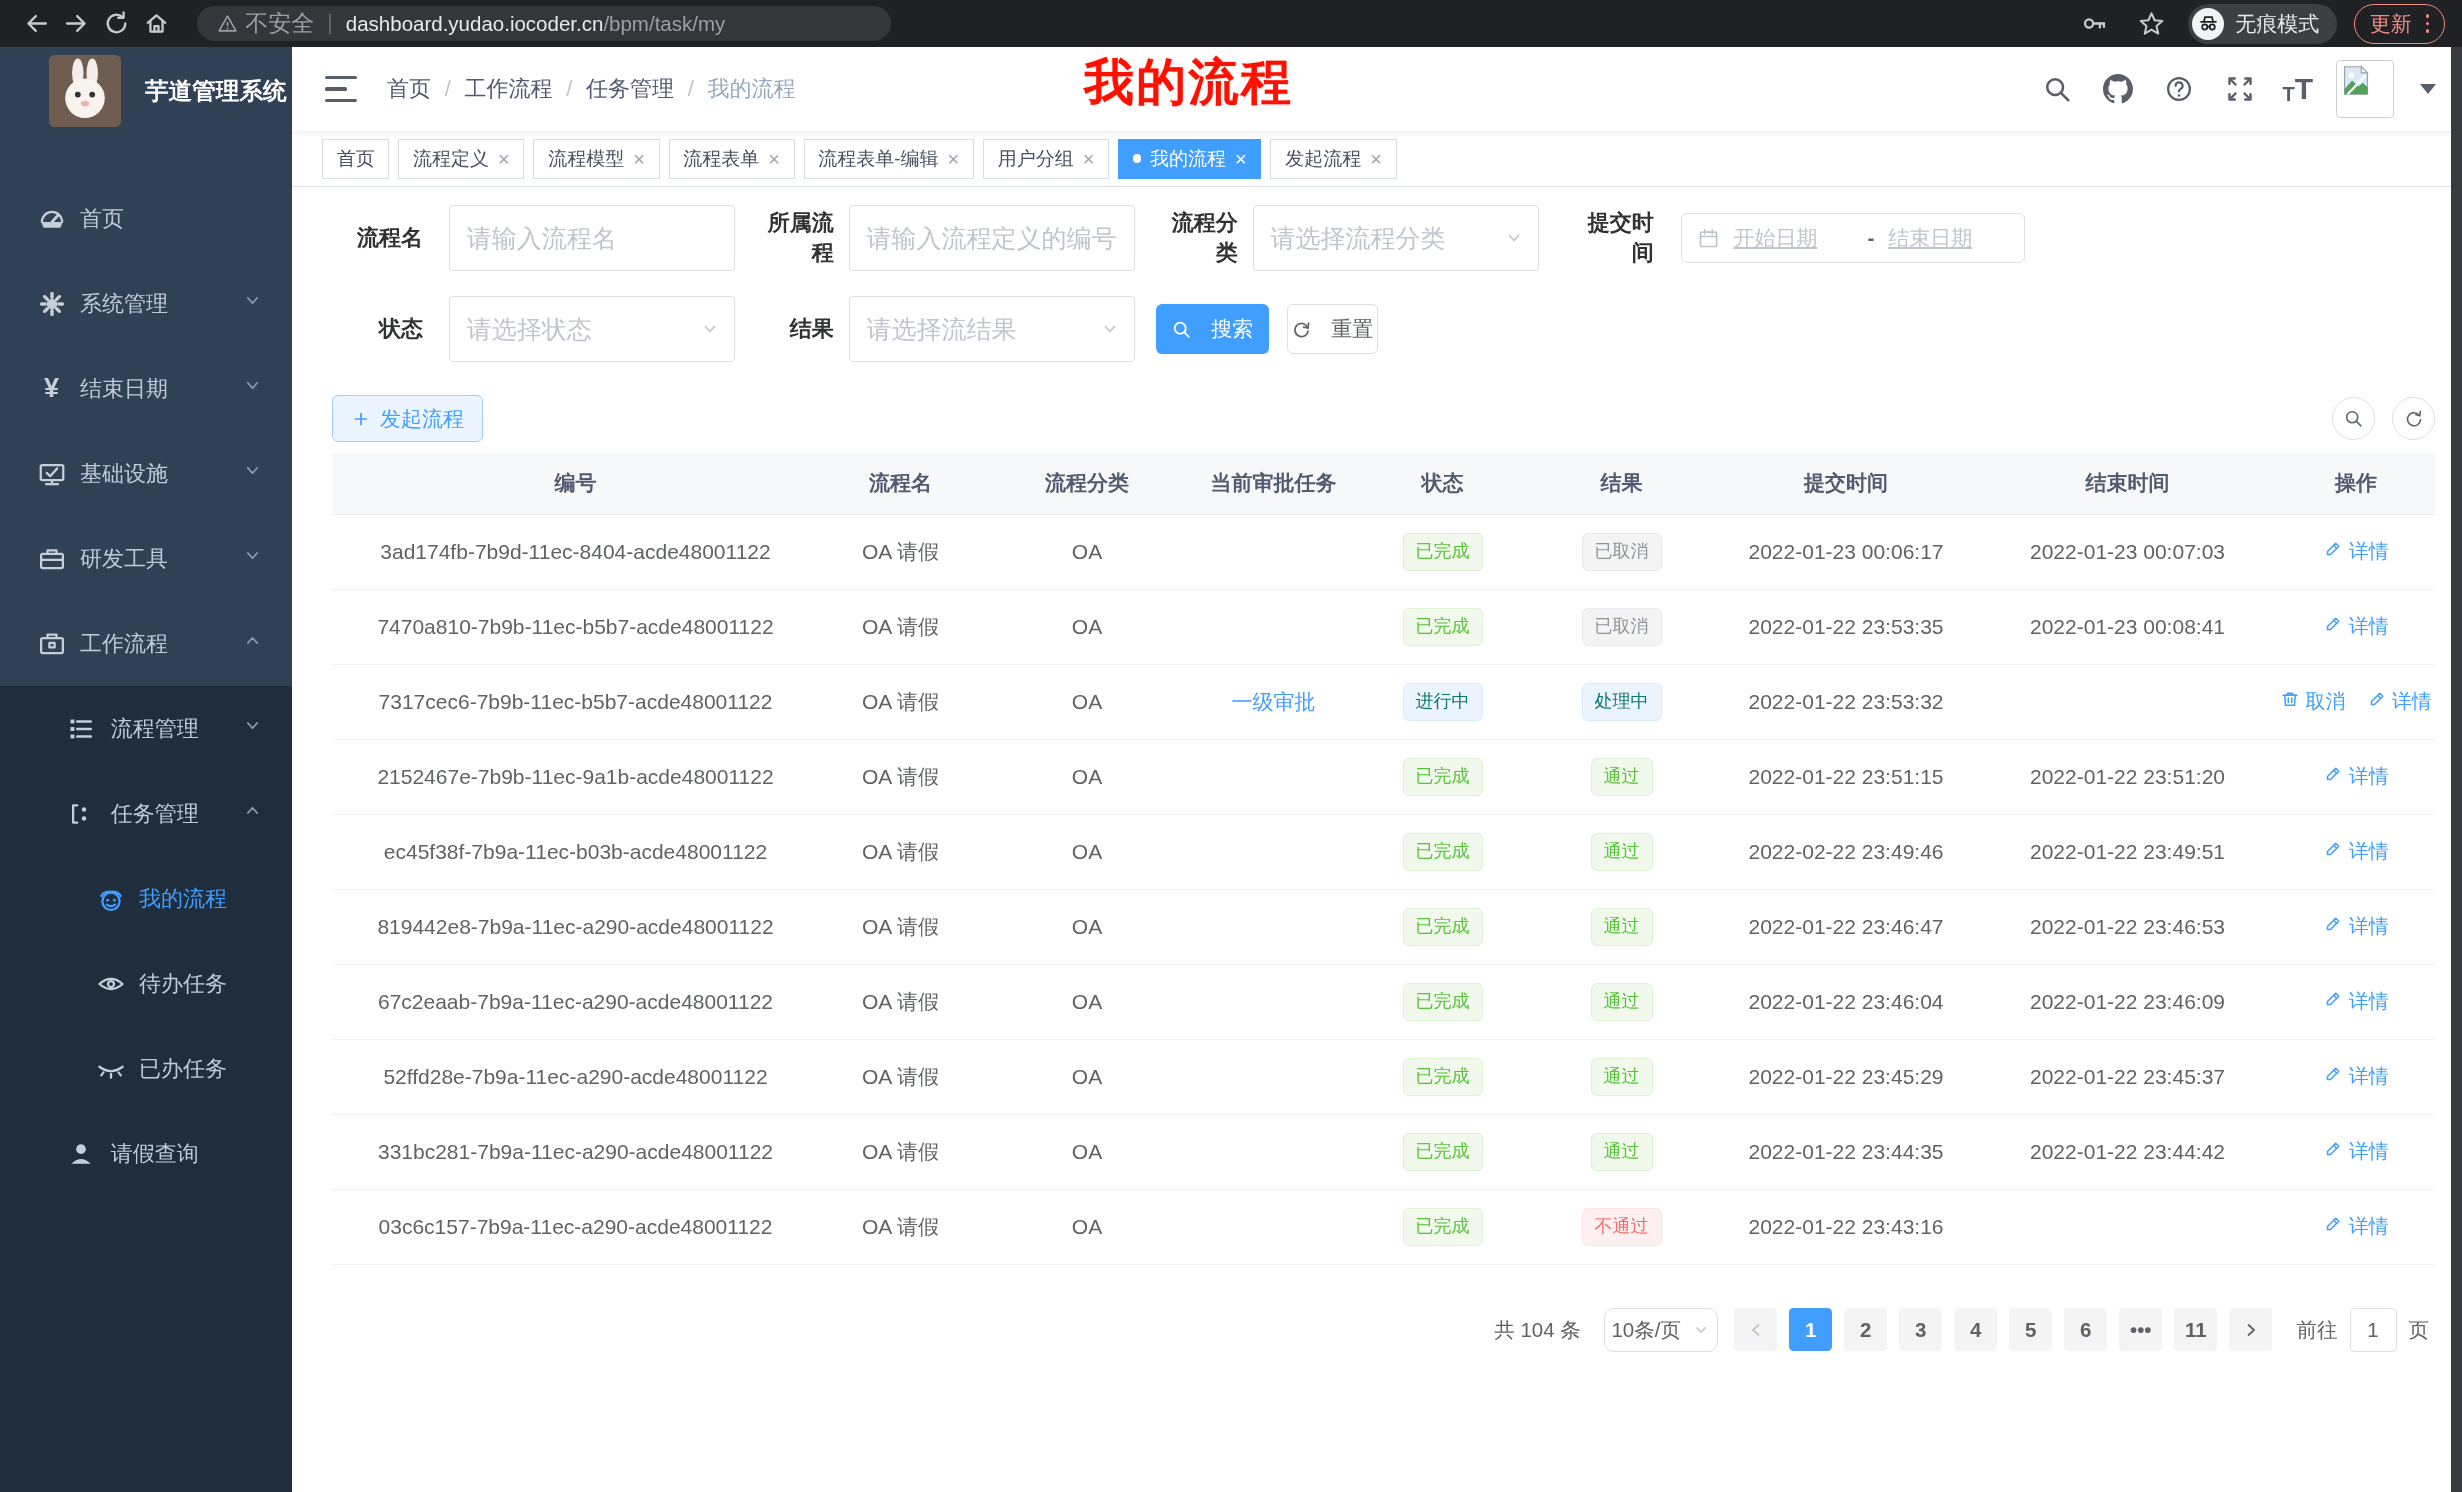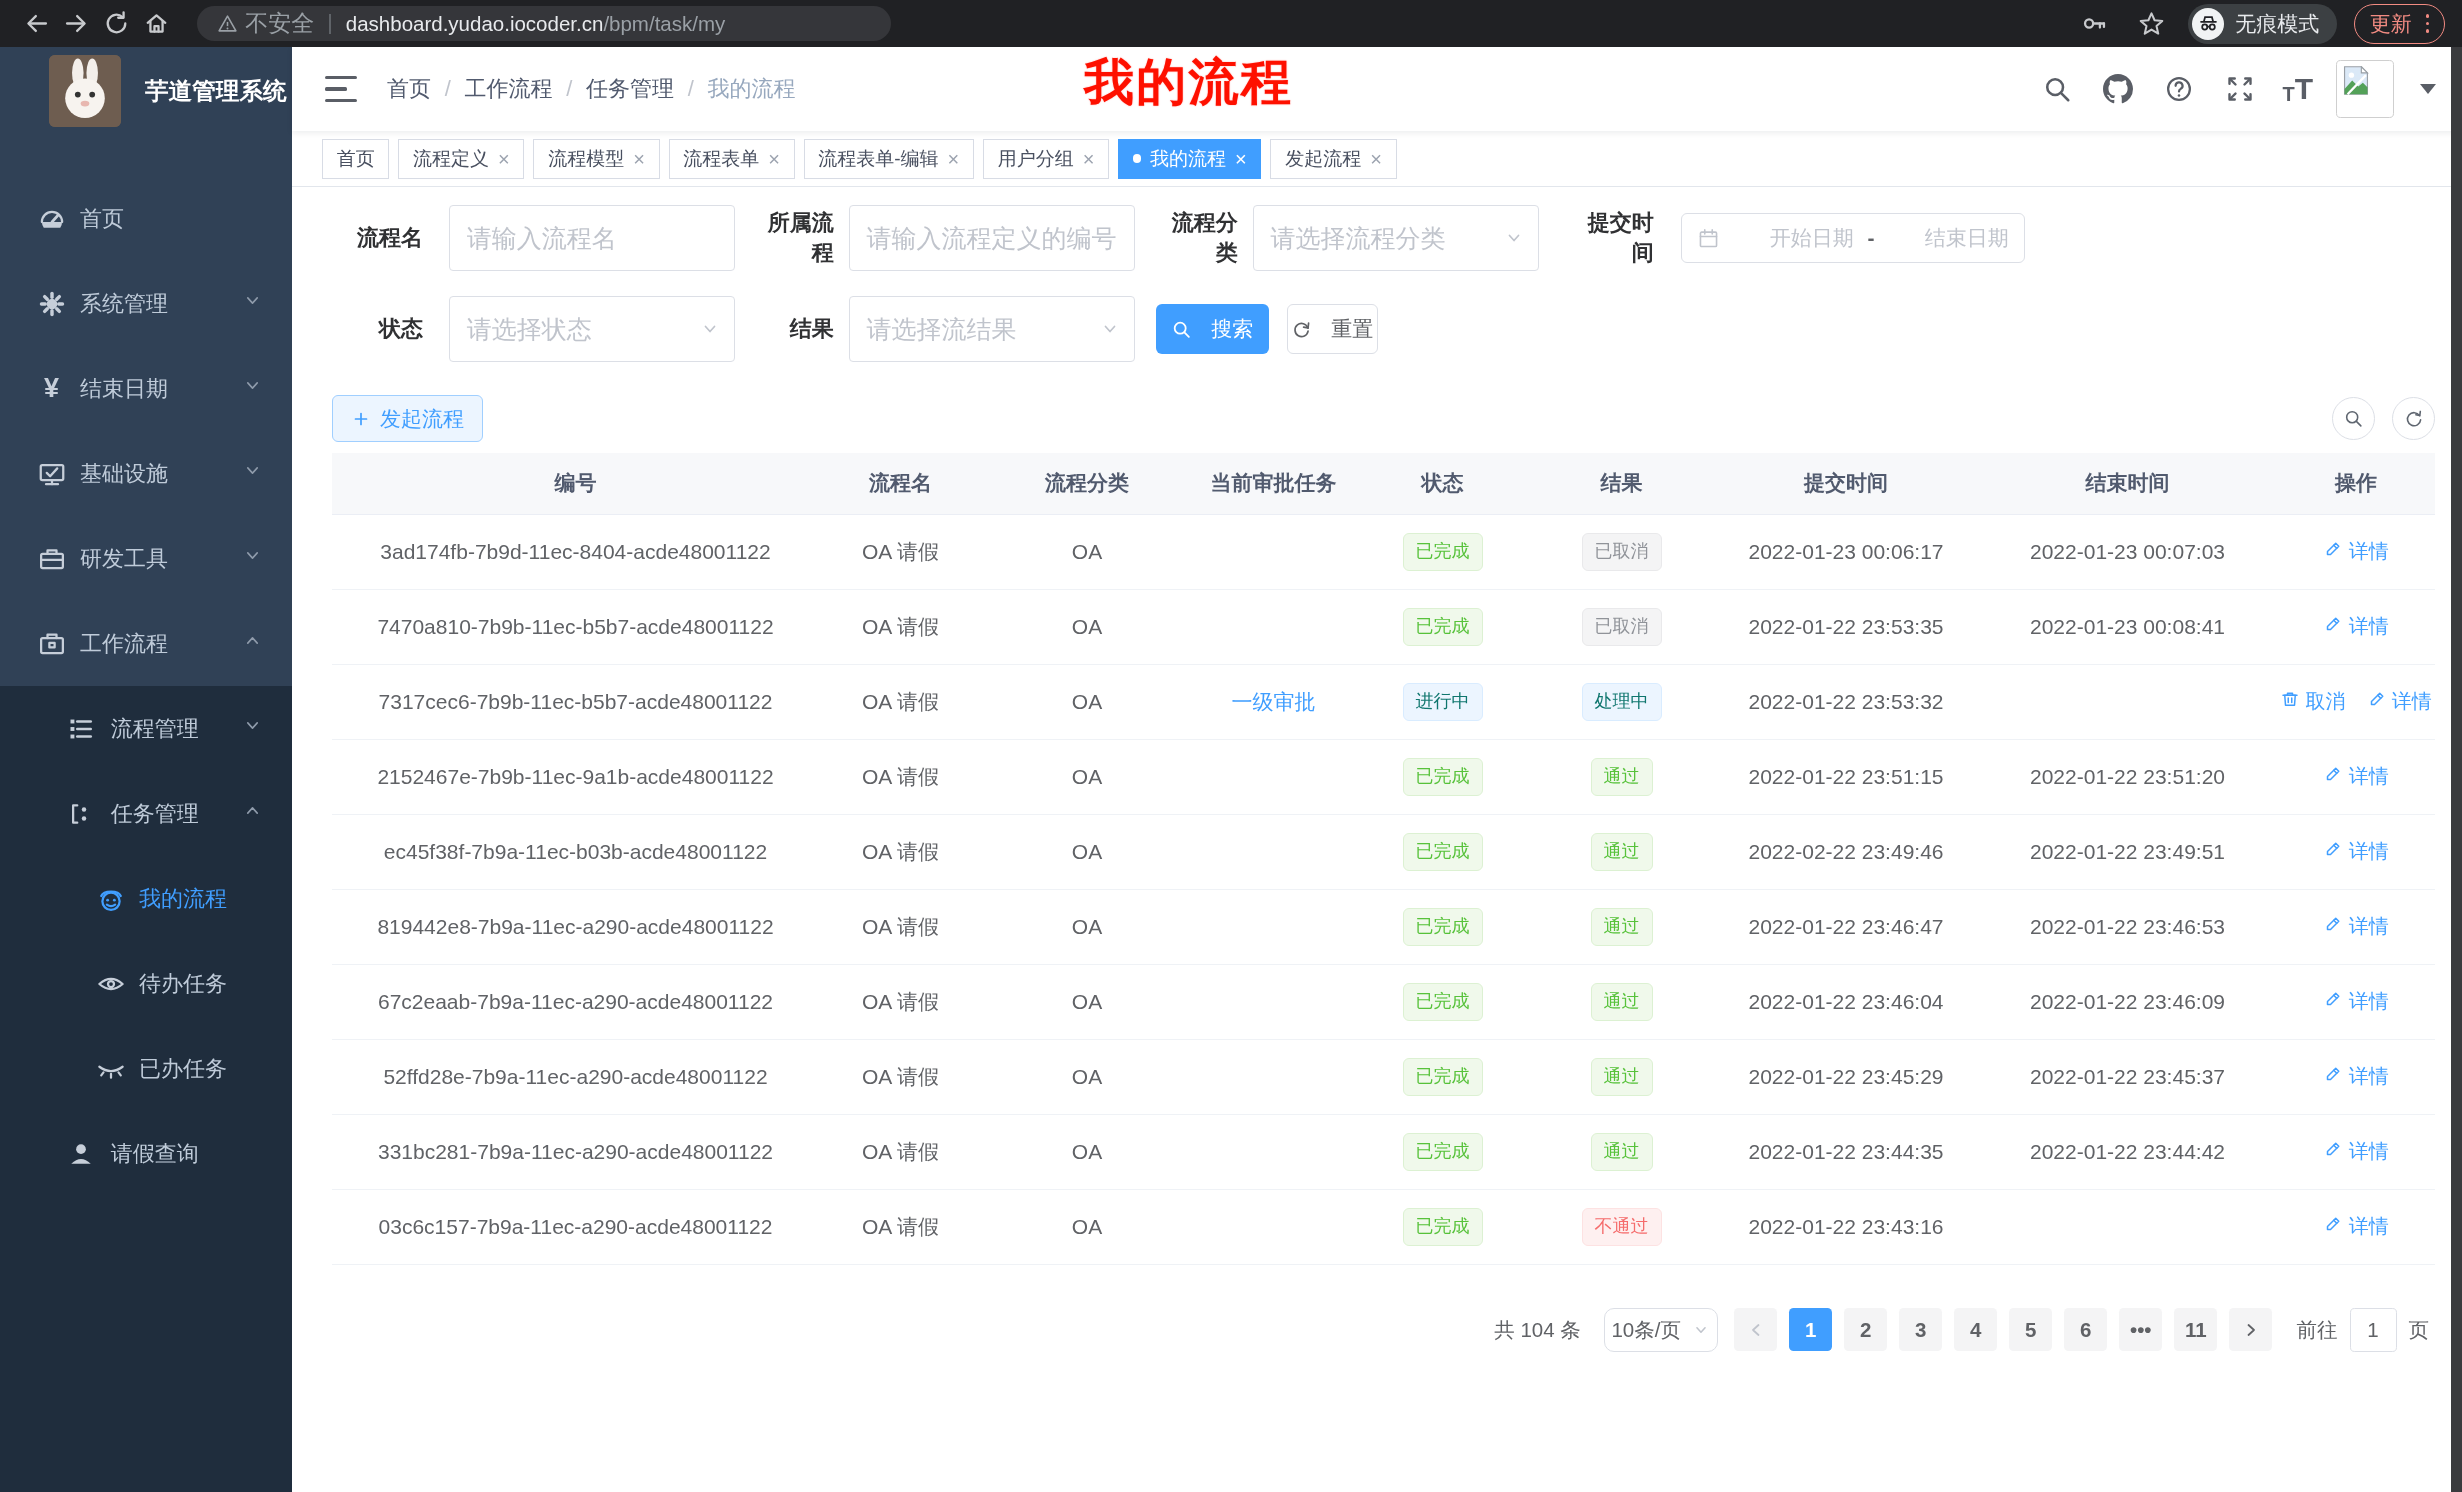--- a/index.html
+++ b/index.html
@@ -86,21 +86,21 @@
   .w112c { width:85px; margin-left:30px; margin-right:27px; }
   .inp, .select { width:286px; height:66px; border:1.5px solid #dcdfe6; border-radius:4px; font-size:25px; color:#606266; background:#fff; }
   .inp { padding:0 16.7px; outline:none; }
   .inp::placeholder { color:#c0c4cc; }
   .select { display:flex; align-items:center; padding:0 13.7px 0 16.7px; cursor:pointer; }
   .select .ph { color:#c0c4cc; flex:1; }
   .select .chev { color:#c0c4cc; display:flex; }
   .select .chev svg { width:20px; height:20px; }
   .daterange { width:344px; height:50px; border:1.5px solid #dcdfe6; border-radius:6px; display:flex; align-items:center; padding:0 15px; gap:13.7px; cursor:pointer; }
   .daterange .cal { color:#c0c4cc; display:flex; } .daterange .cal svg { width:23px; height:23px; }
-  .daterange .ph { color:#c0c4cc; font-size:21px; flex:1; text-align:right; }
+  .daterange .ph { color:#c0c4cc; font-size:21px; flex:1; text-align:left;text-decoration:underline; }
   .daterange .rsep { color:#606266; font-size:21px; font-weight:700; }
   .btn { height:50px; border-radius:6px; font-size:21px; display:flex; align-items:center; justify-content:center; gap:19px; cursor:pointer; border:1.5px solid transparent; }
   .btn svg { width:21px; height:21px; }
   .btn-primary { background:#409eff; color:#fff; width:113px; margin-left:21px; }
   .btn-plain { background:#fff; color:#606266; border-color:#dcdfe6; width:91px; margin-left:18px; }
   .toolbar-row { display:flex; align-items:center; margin-top:32px; height:47px; }
   .btn-create { height:47px; width:151px; background:#ecf5ff; border:1.5px solid #a0cfff; color:#409eff; border-radius:6px; font-size:21px; display:flex; align-items:center; justify-content:center; gap:9px; cursor:pointer; }
   .btn-create svg { width:20px; height:20px; }
   .circle-btns { margin-left:auto; display:flex; gap:16.7px; }
   .cbtn { width:43px; height:43px; border-radius:50%; border:1.5px solid #dcdfe6; display:flex; align-items:center; justify-content:center; color:#5f6670; cursor:pointer; background:#fff; }

